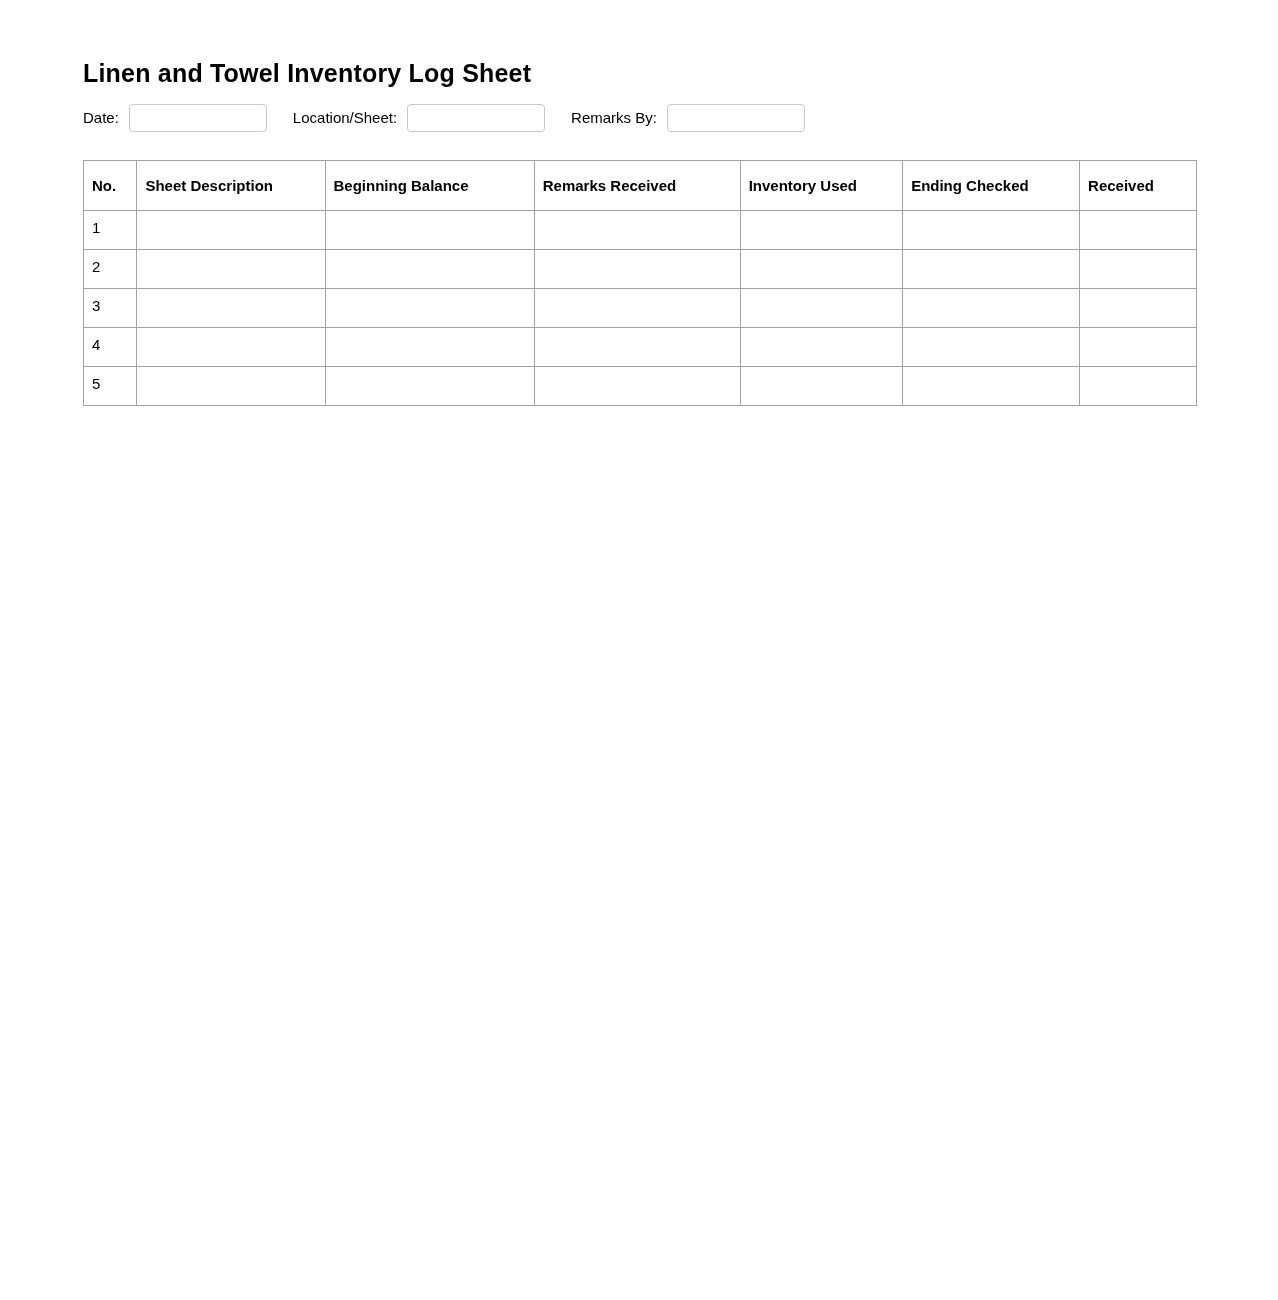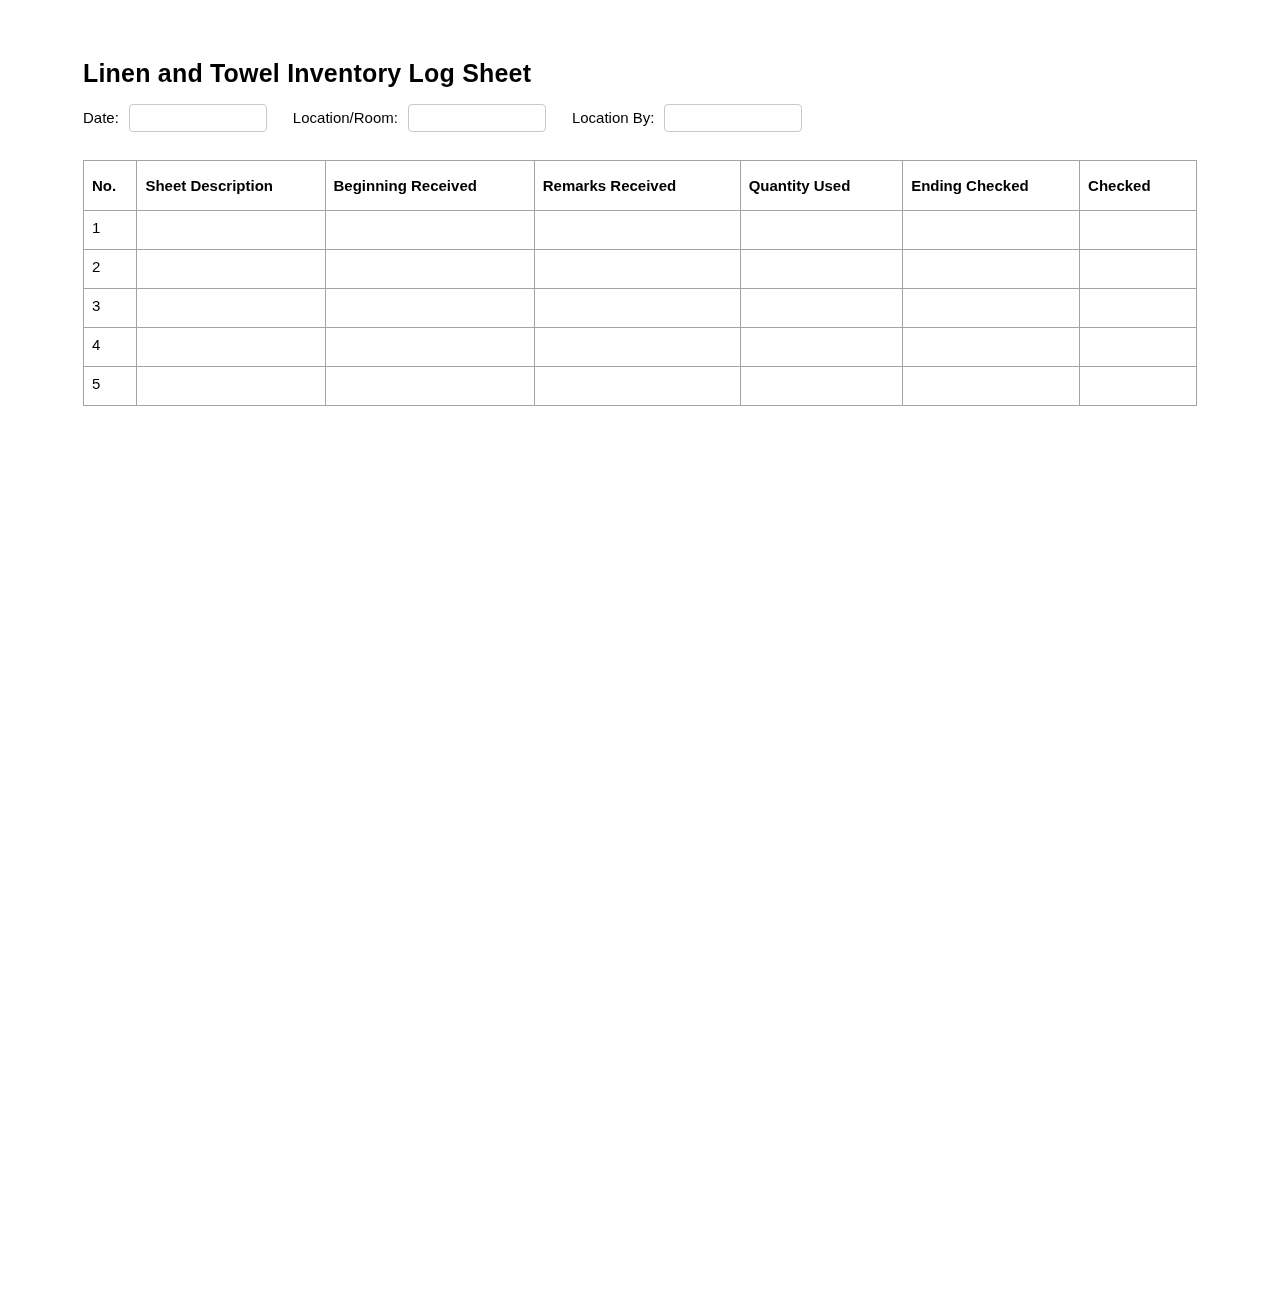--- a/index.html
+++ b/index.html
@@ -82,48 +82,48 @@
 <div class="page">
 
   <h1 class="page-title">Linen and Towel Inventory Log Sheet</h1>
 
   <div class="form-row">
     <div class="form-group">
       <span class="form-label">Date:</span>
       <input class="text-input" type="text" value="" style="">
     </div>
     <div class="form-group">
-      <span class="form-label">Location/Room:</span>
+      <span class="form-label">Location/Sheet:</span>
       <input class="text-input" type="text" value="" style="">
     </div>
     <div class="form-group">
-      <span class="form-label">Location By:</span>
+      <span class="form-label">Remarks By:</span>
       <input class="text-input" type="text" value="" style="">
     </div>
   </div>
 
   <table class="log-table">
     <colgroup>
       <col class="c-no">
         <col class="c-item">
         <col class="c-beg">
         <col class="c-recv">
       <col class="c-used">
         <col class="c-end">
         <col class="c-remarks">
     </colgroup>
     <thead>
       <tr>
         <th>No.</th>
         <th>Sheet Description</th>
-        <th>Beginning Received</th>
+        <th>Beginning Balance</th>
         <th>Remarks Received</th>
-        <th>Quantity Used</th>
+        <th>Inventory Used</th>
         <th>Ending Checked</th>
-        <th>Checked</th>
+        <th>Received</th>
       </tr>
     </thead>
     <tbody>
       <tr>
         <td>1</td>
         <td></td>
         <td></td>
         <td></td>
         <td></td>
         <td></td>

